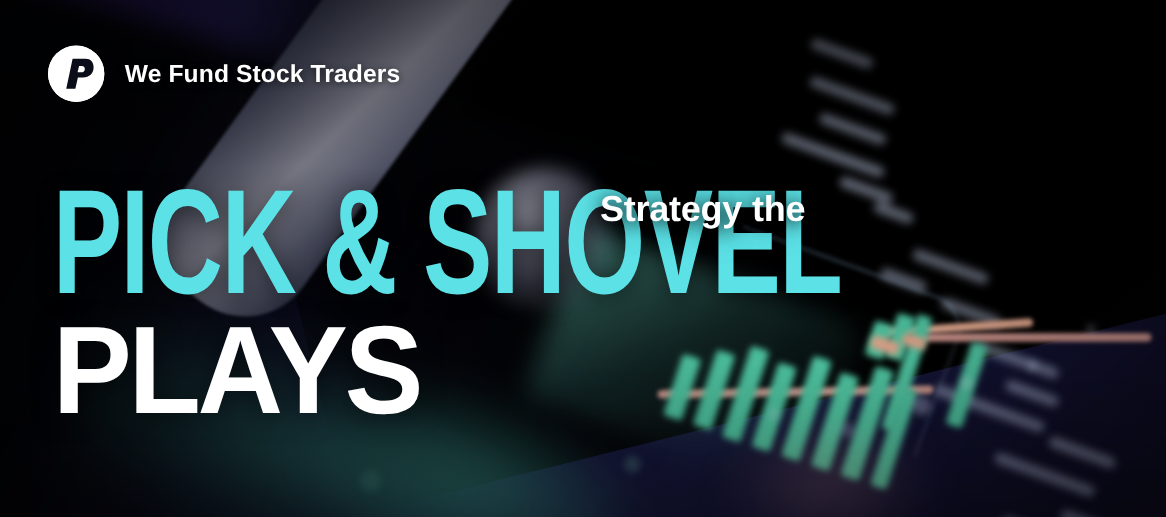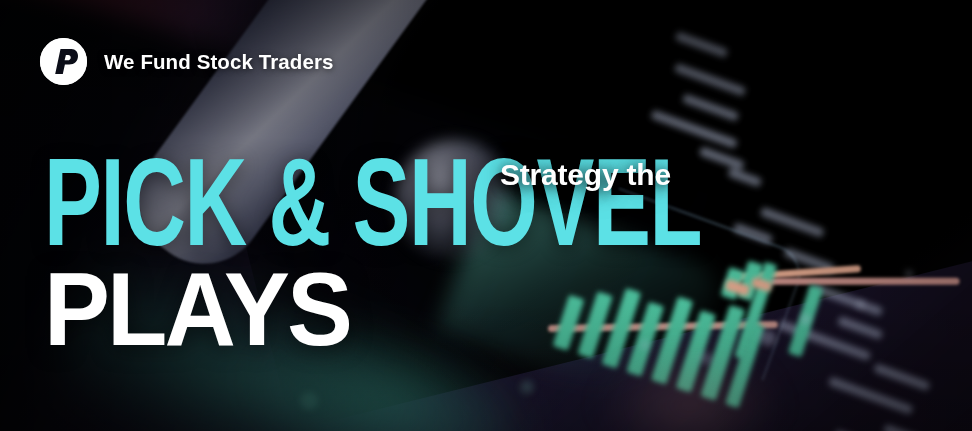--- a/index.html
+++ b/index.html
@@ -5,21 +5,21 @@
   html, body {
     margin: 0;
     padding: 0;
     background: #000;
   }
   #banner {
     position: relative;
     width: 972px;
     height: 431px;
     overflow: hidden;
-    background: #b91c1c;
+    background: #6d28d9;
     font-family: "Liberation Sans", sans-serif;
   }
 
   
   .bg-layer { position: absolute; inset: 0; }
 
   
   .bg-screen {
     position: absolute;
     left: -160px;

